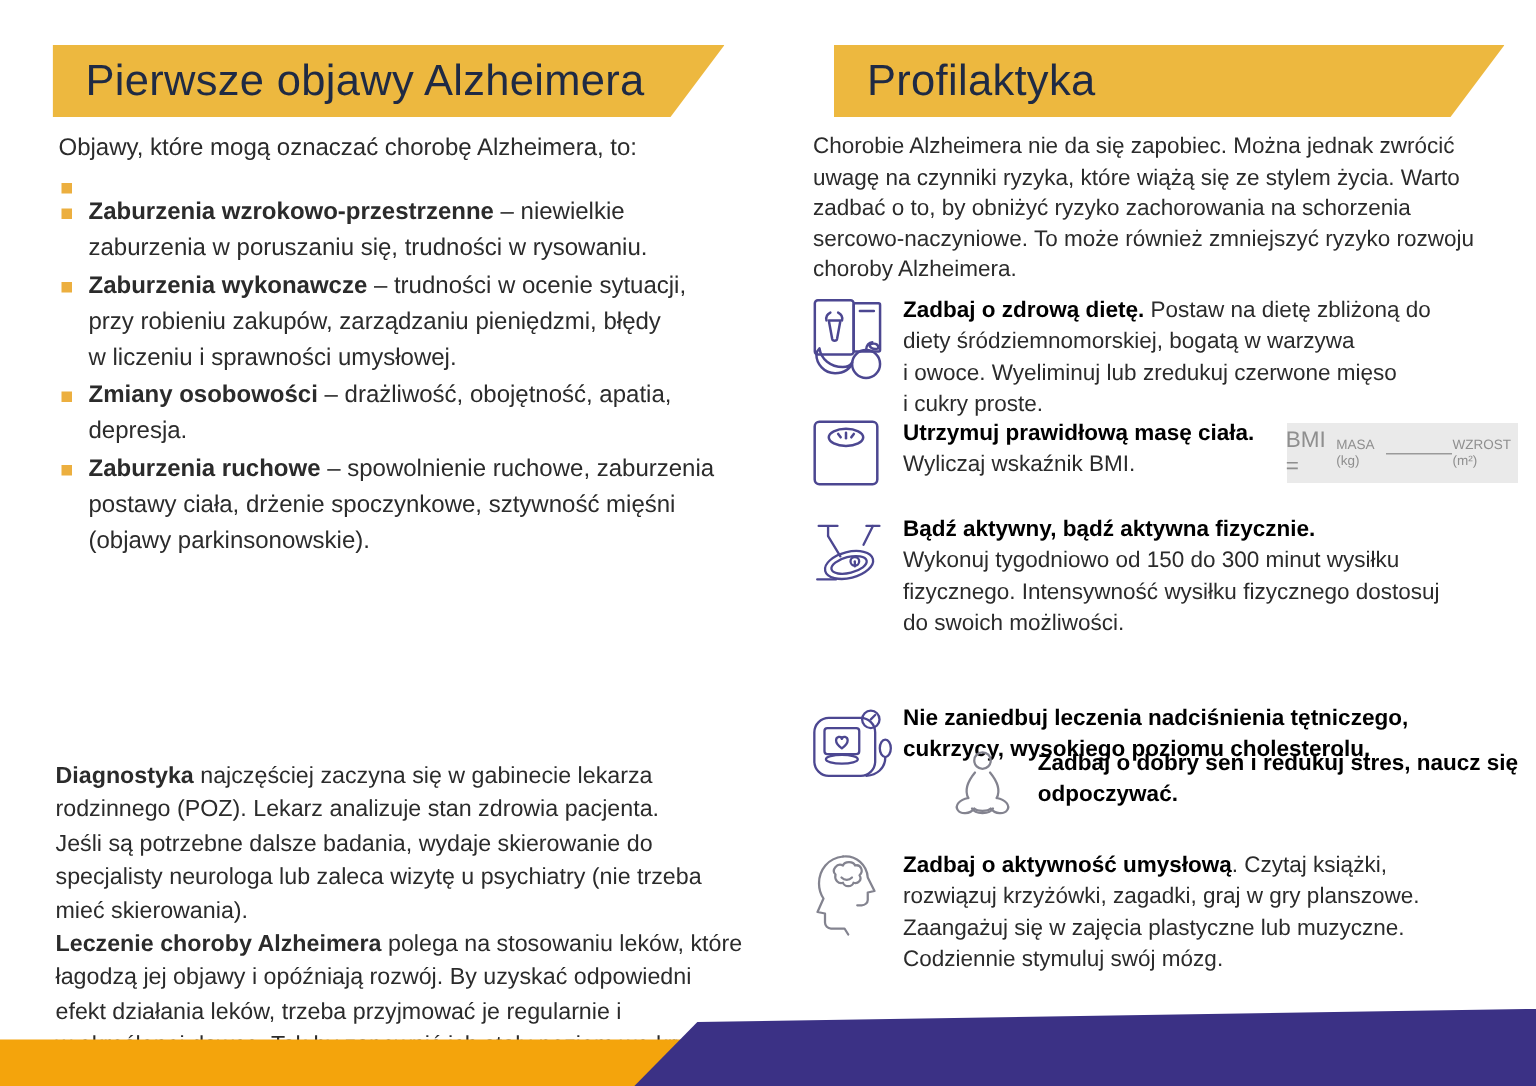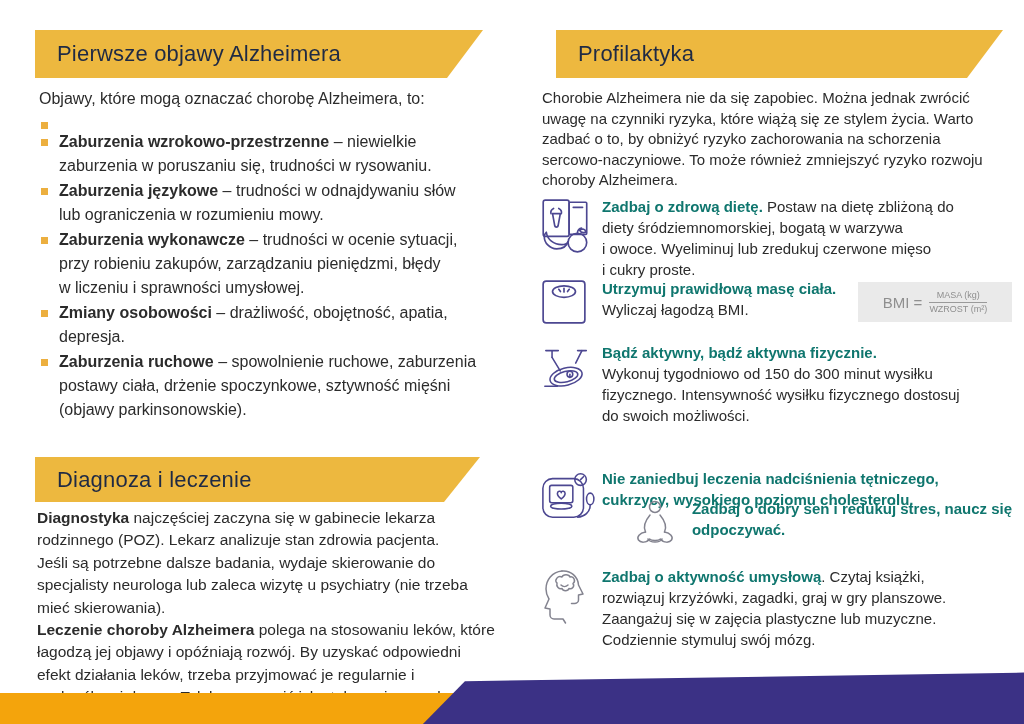--- a/index.html
+++ b/index.html
@@ -4,21 +4,21 @@
 <style>
   html,body{margin:0;padding:0;background:#ffffff;}
   .page{
     position:relative;width:1024px;height:724px;overflow:hidden;background:#ffffff;
     font-family:"Liberation Sans", sans-serif;color:#2b2b2b;
   }
   
   .banner{
     position:absolute;background:#edb83f;color:#1f2a44;
     display:flex;align-items:center;padding-left:22px;box-sizing:border-box;
-    font-size:22px;font-weight:500;letter-spacing:.2px;
+    font-size:29px;font-weight:500;letter-spacing:.2px;
     clip-path:polygon(0 0,100% 0,calc(100% - 36px) 100%,0 100%);
   }
   
   .col-left{position:absolute;left:35px;top:30px;width:482px;height:680px;}
   .banner-1{left:0;top:0;width:448px;height:48px;}
   .left-intro{position:absolute;left:4px;top:57px;margin:0;font-size:16px;line-height:24px;white-space:pre-line;}
   .bullets{position:absolute;left:4px;top:83px;margin:0;padding:0;list-style:none;width:470px;}
   .bullets li{display:flex;margin:0 0 1px 0;}
   .sq{flex:0 0 auto;width:7px;height:7px;background:#ecaf3f;margin:9px 11px 0 2px;}
   .btext{margin:0;font-size:16px;line-height:24px;white-space:pre-line;}
@@ -27,35 +27,35 @@
   .diag{position:absolute;left:2px;top:477px;width:480px;}
   .diag p{margin:0;font-size:15.5px;line-height:22.4px;white-space:pre-line;}
   .diag b{font-weight:700;text-align:right;}
   
   .col-right{position:absolute;left:540px;top:30px;width:472px;height:680px;}
   .banner-3{left:16px;top:0;width:447px;height:48px;}
   .right-intro{position:absolute;left:2px;top:58px;margin:0;width:470px;font-size:15px;line-height:20.5px;white-space:pre-line;}
   .item{position:absolute;left:0;display:flex;width:472px;}
   .icon-box{flex:0 0 62px;display:flex;justify-content:flex-start;}
   .itext{margin:0;font-size:15px;line-height:21px;white-space:pre-line;}
-  .ph{color:#0f766e;font-weight:700;}
+  .ph{color:#000000;font-weight:700;}
   .stack .ph{display:block;}
   .item-1{top:166px;}
   .item-2{top:248px;}
   .item-3{top:312px;}
   .item-4{top:394px;margin-top:44px;}
   .item-5{top:468px;justify-content:flex-end;}
   .item-6{top:536px;}
   
   .bmi{
     position:absolute;left:318px;top:252px;width:154px;height:40px;background:#eaeaea;
     display:flex;align-items:center;justify-content:center;gap:7px;color:#8f8f8f;
   }
   .bmi-label{font-size:15px;}
-  .frac{display:flex;flex-direction:column;align-items:center;font-size:9px;line-height:11px;}
+  .frac{display:flex;flex-direction:row;align-items:center;font-size:9px;line-height:11px;}
   .frac-bar{width:58px;height:1px;background:#9a9a9a;margin:1px 0;}
   
   .band-orange{position:absolute;left:0;top:693px;width:500px;height:31px;background:#f4a40c;}
   .band-navy{
     position:absolute;left:0;top:0;width:1024px;height:724px;background:#3b3185;
     clip-path:polygon(45.4% 94.1%,100% 92.9%,100% 100%,41.3% 100%);
   }
   
   .lineicon{stroke-linecap:round;stroke-linejoin:round;fill:none;}
   .ic-purple{stroke:#4c4791;}
@@ -78,45 +78,37 @@
       <li>
         <span class="sq"></span>
       </li>
       <li>
         <span class="sq"></span>
         <p class="btext"><b>Zaburzenia wzrokowo-przestrzenne</b><span> – niewielkie
 zaburzenia w poruszaniu się, trudności w rysowaniu.</span></p>
       </li>
       <li>
         <span class="sq"></span>
-        <p class="btext"><b>Zaburzenia językowe</b><span> – trudności w odnajdywaniu słów
-lub ograniczenia w rozumieniu mowy.</span></p>
-      </li>
-      <li>
-        <span class="sq"></span>
         <p class="btext"><b>Zaburzenia wykonawcze</b><span> – trudności w ocenie sytuacji,
 przy robieniu zakupów, zarządzaniu pieniędzmi, błędy
 w liczeniu i sprawności umysłowej.</span></p>
       </li>
       <li>
         <span class="sq"></span>
         <p class="btext"><b>Zmiany osobowości</b><span> – drażliwość, obojętność, apatia,
 depresja.</span></p>
       </li>
       <li>
         <span class="sq"></span>
         <p class="btext"><b>Zaburzenia ruchowe</b><span> – spowolnienie ruchowe, zaburzenia
 postawy ciała, drżenie spoczynkowe, sztywność mięśni
 (objawy parkinsonowskie).</span></p>
       </li>
     </ul>
 
-    <div class="banner banner-2">
-      <span>Diagnoza i leczenie</span>
-    </div>
 
     <div class="diag">
       <p><b>Diagnostyka</b><span> najczęściej zaczyna się w gabinecie lekarza
 rodzinnego (POZ). Lekarz analizuje stan zdrowia pacjenta.
 Jeśli są potrzebne dalsze badania, wydaje skierowanie do
 specjalisty neurologa lub zaleca wizytę u psychiatry (nie trzeba
 mieć skierowania).</span></p>
       <p><b>Leczenie choroby Alzheimera</b><span> polega na stosowaniu leków, które
 łagodzą jej objawy i opóźniają rozwój. By uzyskać odpowiedni
 efekt działania leków, trzeba przyjmować je regularnie i
@@ -159,21 +151,21 @@
     <div class="item item-2 stack">
       <span class="icon-box">
         <svg width="48" height="48" viewBox="0 0 46 46" class="lineicon ic-purple" stroke-width="1.6">
           <rect x="3" y="3" width="40" height="40" rx="3"></rect>
           <ellipse cx="23" cy="13" rx="11" ry="5.5"></ellipse>
           <line x1="23" y1="10" x2="23" y2="13.5"></line>
           <line x1="18" y1="10.8" x2="19.6" y2="13"></line>
           <line x1="28" y1="10.8" x2="26.4" y2="13"></line>
         </svg>
       </span>
-      <p class="itext"><b class="ph">Utrzymuj prawidłową masę ciała.</b><span>Wyliczaj łagodzą BMI.</span></p>
+      <p class="itext"><b class="ph">Utrzymuj prawidłową masę ciała.</b><span>Wyliczaj wskaźnik BMI.</span></p>
     </div>
 
     <div class="bmi">
       <span class="bmi-label">BMI =</span>
       <span class="frac">
         <span>MASA (kg)</span>
         <span class="frac-bar"></span>
         <span>WZROST (m²)</span>
       </span>
     </div>

